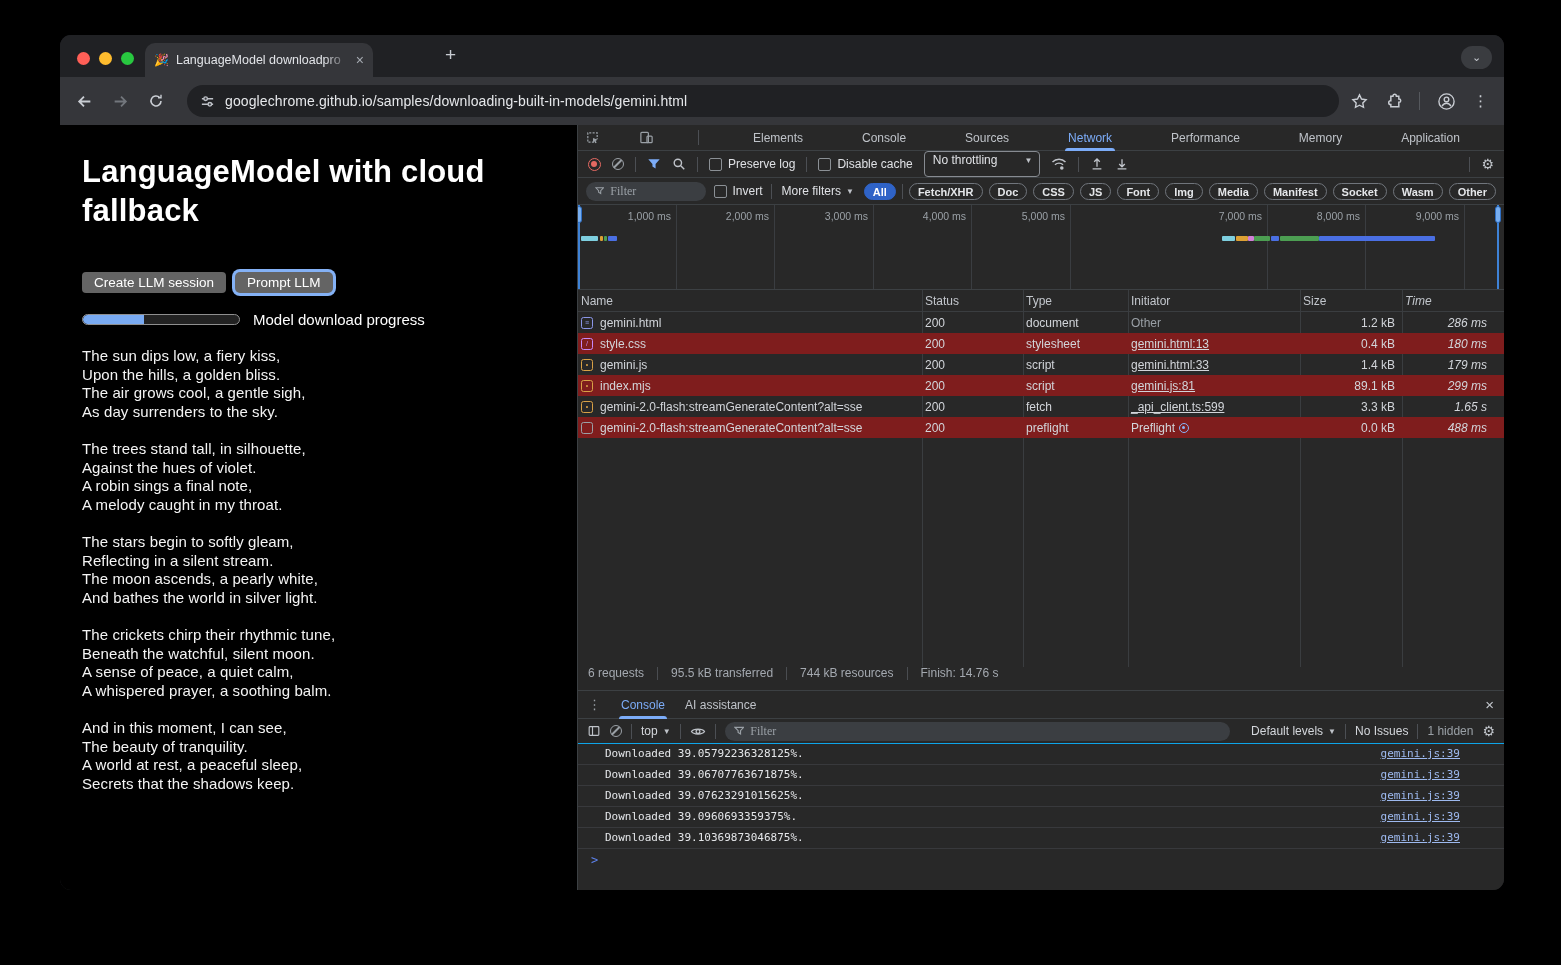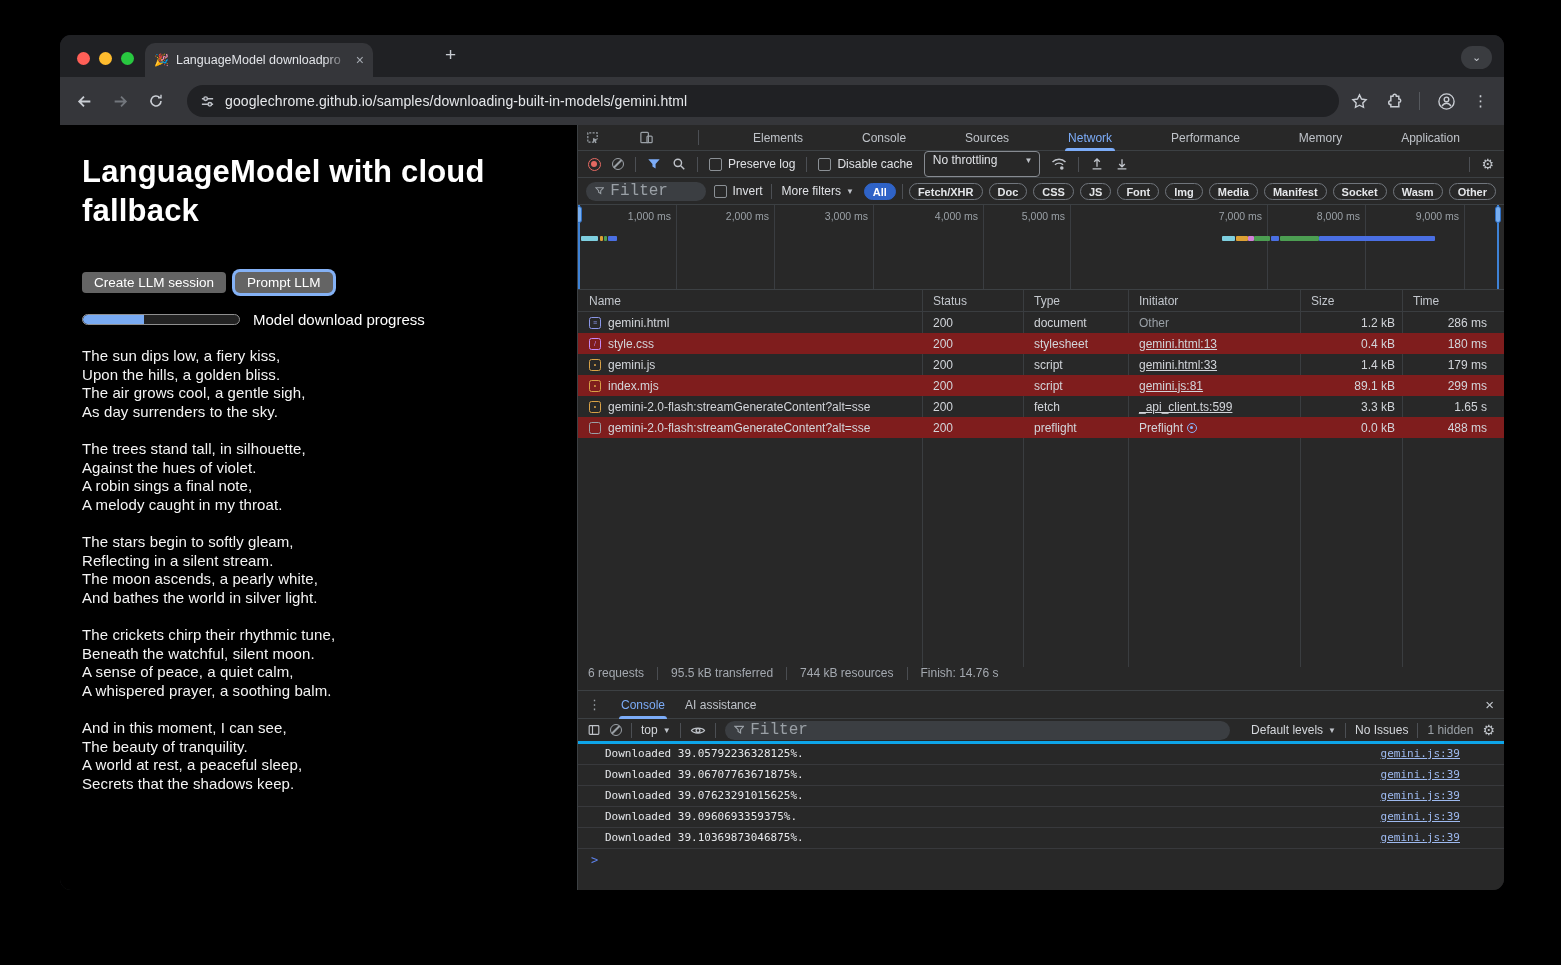--- a/index.html
+++ b/index.html
@@ -70,41 +70,41 @@
   .ban { width:12px; height:12px; border:1.5px solid #9aa0a6; border-radius:50%; position:relative; flex:none; }
   .ban::after { content:""; position:absolute; left:-1px; top:4px; width:11px; height:1.5px; background:#9aa0a6; transform:rotate(-45deg); }
   .cb { appearance:none; width:13px; height:13px; border:1.5px solid #8b9095; border-radius:2px; background:transparent; flex:none; }
   .cb-lab { display:flex; align-items:center; gap:6px; color:#dfe1e5; white-space:nowrap; }
   .throttle { display:flex; align-items:center; border:1px solid #878b91; border-radius:4px; padding:1px 7px 9px 8px; color:#dfe1e5; gap:22px; white-space:nowrap; }
   .ml-auto { margin-left:auto; }
 
   
   .filter-bar { height:27px; display:flex; align-items:center; gap:8px; padding:0 8px; border-bottom:1px solid #3c4043; flex:none; }
   .pill-input { height:19px; border-radius:10px; background:#3b3e42; display:flex; align-items:center; padding:0 9px; gap:6px; }
-  .pill-input input { background:transparent; border:none; outline:none; color:#dfe1e5; font-size:16px; font-family:Liberation Mono, monospace; width:100%; }
+  .pill-input input { background:transparent; border:none; outline:none; color:#dfe1e5; font-size:12px; font-family:Liberation Serif, serif; width:100%; }
   .pill-input input::placeholder { color:#9aa0a6; }
   .fb-pill { width:172px; }
   .morefilters { display:flex; align-items:center; color:#dfe1e5; white-space:nowrap; padding:0 2px; }
   .chips { display:flex; align-items:center; gap:6px; }
   .chip { height:17px; line-height:16px; border:1px solid #70757c; border-radius:9px; padding:0 8px; font-size:11px; color:#e4e6e9; white-space:nowrap; font-weight:bold; }
   .chip.sel { background:#2f63c7; border-color:#2f63c7; color:#fff; }
 
   
   .overview { height:85px; position:relative; border-bottom:1px solid #3c4043; overflow:hidden; flex:none; }
   .tick { position:absolute; top:0; height:100%; width:98px; border-right:1px solid #3a3d41; color:#9aa0a6; font-size:10.5px; text-align:right; padding:5px 5px 0 0; }
   .wbar { position:absolute; top:31px; height:5px; border-radius:1px; }
   .handle { position:absolute; top:0; bottom:0; width:2px; background:#3e82d6; }
   .handle .knob { position:absolute; top:1px; left:-2px; width:6px; height:17px; border-radius:3px; background:#77aef0; border:1px solid #2f6fc4; }
 
   
   .net-table { height:377px; position:relative; overflow:hidden; flex:none; }
   .colsep { position:absolute; top:0; bottom:0; width:1px; background:#3a3d40; }
   .thead { height:22px; display:flex; align-items:center; color:#c3c7cd; border-bottom:1px solid #3a3d40; position:relative; }
-  .c-name{width:344px;} .c-status{width:101px;} .c-type{width:105px;} .c-init{width:172px;} .c-size{width:102px;} .c-time{width:92px;}
-  .cell { padding-left:11px; white-space:nowrap; overflow:hidden; flex:none; }
+  .c-name{width:344px;} .c-status{width:101px;} .c-type{width:105px;} .c-init{width:172px;} .c-size{width:102px;} .c-time{width:92px;font-style:italic;}
+  .cell { padding-left:3px; white-space:nowrap; overflow:hidden; flex:none; }
   .cell.r { text-align:right; padding-right:7px; padding-left:0; }
   .nrow { height:21px; display:flex; align-items:center; color:#d2d5da; position:relative; }
   .nrow.alt { background:#7f1d1d; }
   .namecell { display:flex; align-items:center; gap:7px; }
   .ric { width:12px; height:12px; border-radius:2.5px; border:1px solid; flex:none; position:relative; font-size:7px; display:flex; align-items:center; justify-content:center; }
   .ric-doc { border-color:#8b96e8; color:#8b96e8; }
   .ric-css { border-color:#c58af9; color:#c58af9; }
   .ric-js  { border-color:#d8a146; color:#d8a146; }
   .ric-pre { border-color:#9aa0a6; color:#9aa0a6; }
   .init-link { text-decoration:underline; }
@@ -118,21 +118,21 @@
   .sum-item:first-child { padding-left:10px; }
   .sum-item:last-child { border-right:none; }
 
   
   .drawer { flex:1; display:flex; flex-direction:column; min-height:0; }
   .drawer-tabs { height:28px; display:flex; align-items:center; border-bottom:1px solid #3c4043; padding:0 10px; flex:none; }
   .dots-v { color:#9aa0a6; font-size:13px; margin-right:10px; }
   .drw-tab { position:relative; height:28px; line-height:28px; padding:0 10px; color:#bfc3c9; }
   .drw-tab.sel { color:#7cacf8; }
   .drw-tab.sel::after { content:""; position:absolute; left:8px; right:8px; bottom:0; height:3px; border-radius:3px 3px 0 0; background:#7cacf8; }
-  .console-toolbar { height:25px; display:flex; align-items:center; gap:9px; padding:0 9px; border-bottom:3px solid #0ea5e9; flex:none; }
+  .console-toolbar { height:25px; display:flex; align-items:center; gap:9px; padding:0 9px; border-bottom:1px solid #0ea5e9; flex:none; }
   .ct-pill { flex:1; max-width:505px; }
   .ct-txt { color:#d4d7dc; white-space:nowrap; display:flex; align-items:center; }
   .ct-dim { color:#9aa0a6; white-space:nowrap; }
   .console-msgs { flex:1; font-family:"DejaVu Sans Mono",monospace; font-size:11px; color:#e4e6e9; overflow:hidden; }
   .cmsg { height:21px; line-height:20px; display:flex; border-bottom:1px solid #38393c; padding:0 44px 0 27px; }
   .cmsg-text { flex:1; white-space:nowrap; overflow:hidden; }
   .cmsg-link { color:#9db9ef; text-decoration:underline; white-space:nowrap; }
   .prompt { height:22px; padding:4px 0 0 13px; color:#5d82ec; font-size:12px; font-family:"DejaVu Sans Mono",monospace; }
 </style>
 </head>
@@ -365,21 +365,21 @@
             <span class="chip">Socket</span>
             <span class="chip">Wasm</span>
             <span class="chip">Other</span>
           </div>
         </div>
 
         <div class="overview">
           <div class="tick" style="left:1px">1,000 ms</div>
           <div class="tick" style="left:99px">2,000 ms</div>
           <div class="tick" style="left:198px">3,000 ms</div>
-          <div class="tick" style="left:308px">4,000 ms</div>
+          <div class="tick" style="left:296px">4,000 ms</div>
           <div class="tick" style="left:395px">5,000 ms</div>
           <div class="tick" style="left:592px">7,000 ms</div>
           <div class="tick" style="left:690px">8,000 ms</div>
           <div class="tick" style="left:789px">9,000 ms</div>
 
           <div class="wbar" style="left:3px;  width:17px; background:#7ecfdf;"></div>
           <div class="wbar" style="left:22px; width:3px;  background:#dda134;"></div>
           <div class="wbar" style="left:26px; width:3px;  background:#4c9e52;"></div>
           <div class="wbar" style="left:30px; width:9px;  background:#4a6fe3;"></div>
           <div class="wbar" style="left:644px; width:13px; background:#7ecfdf;"></div>

